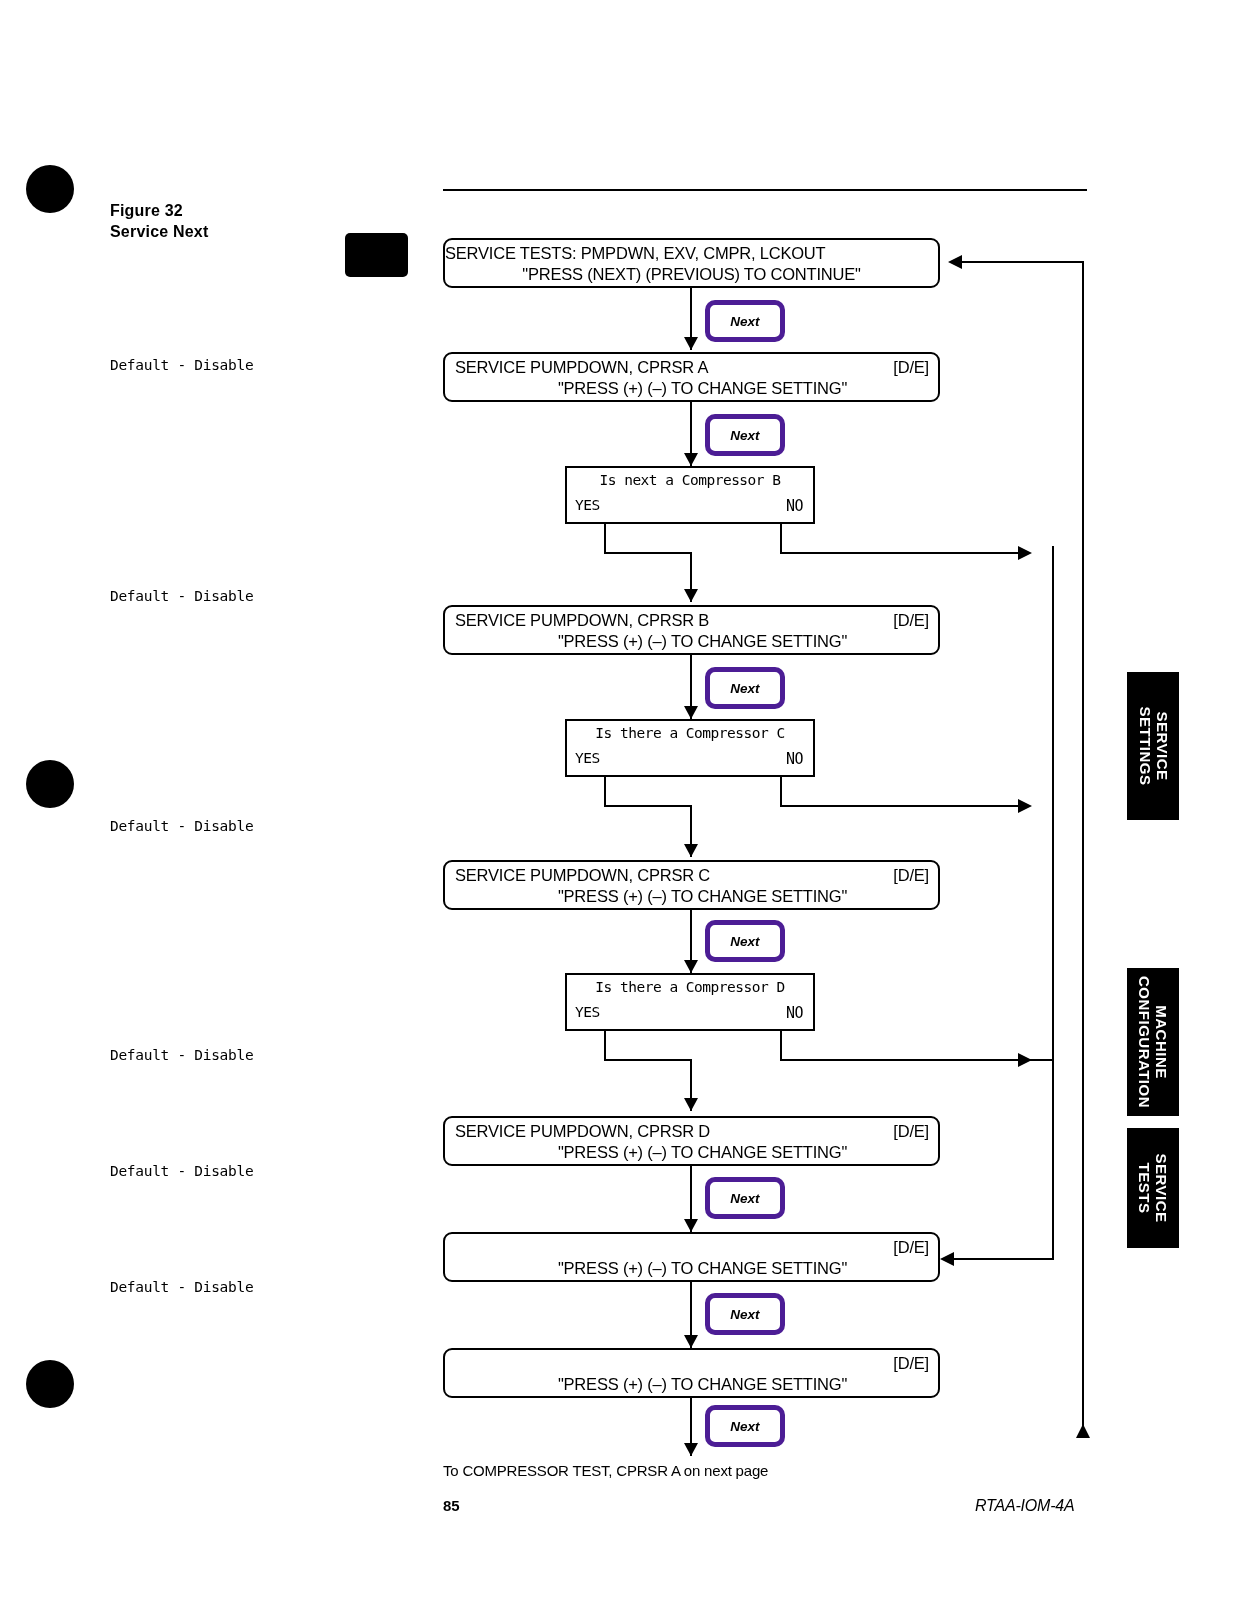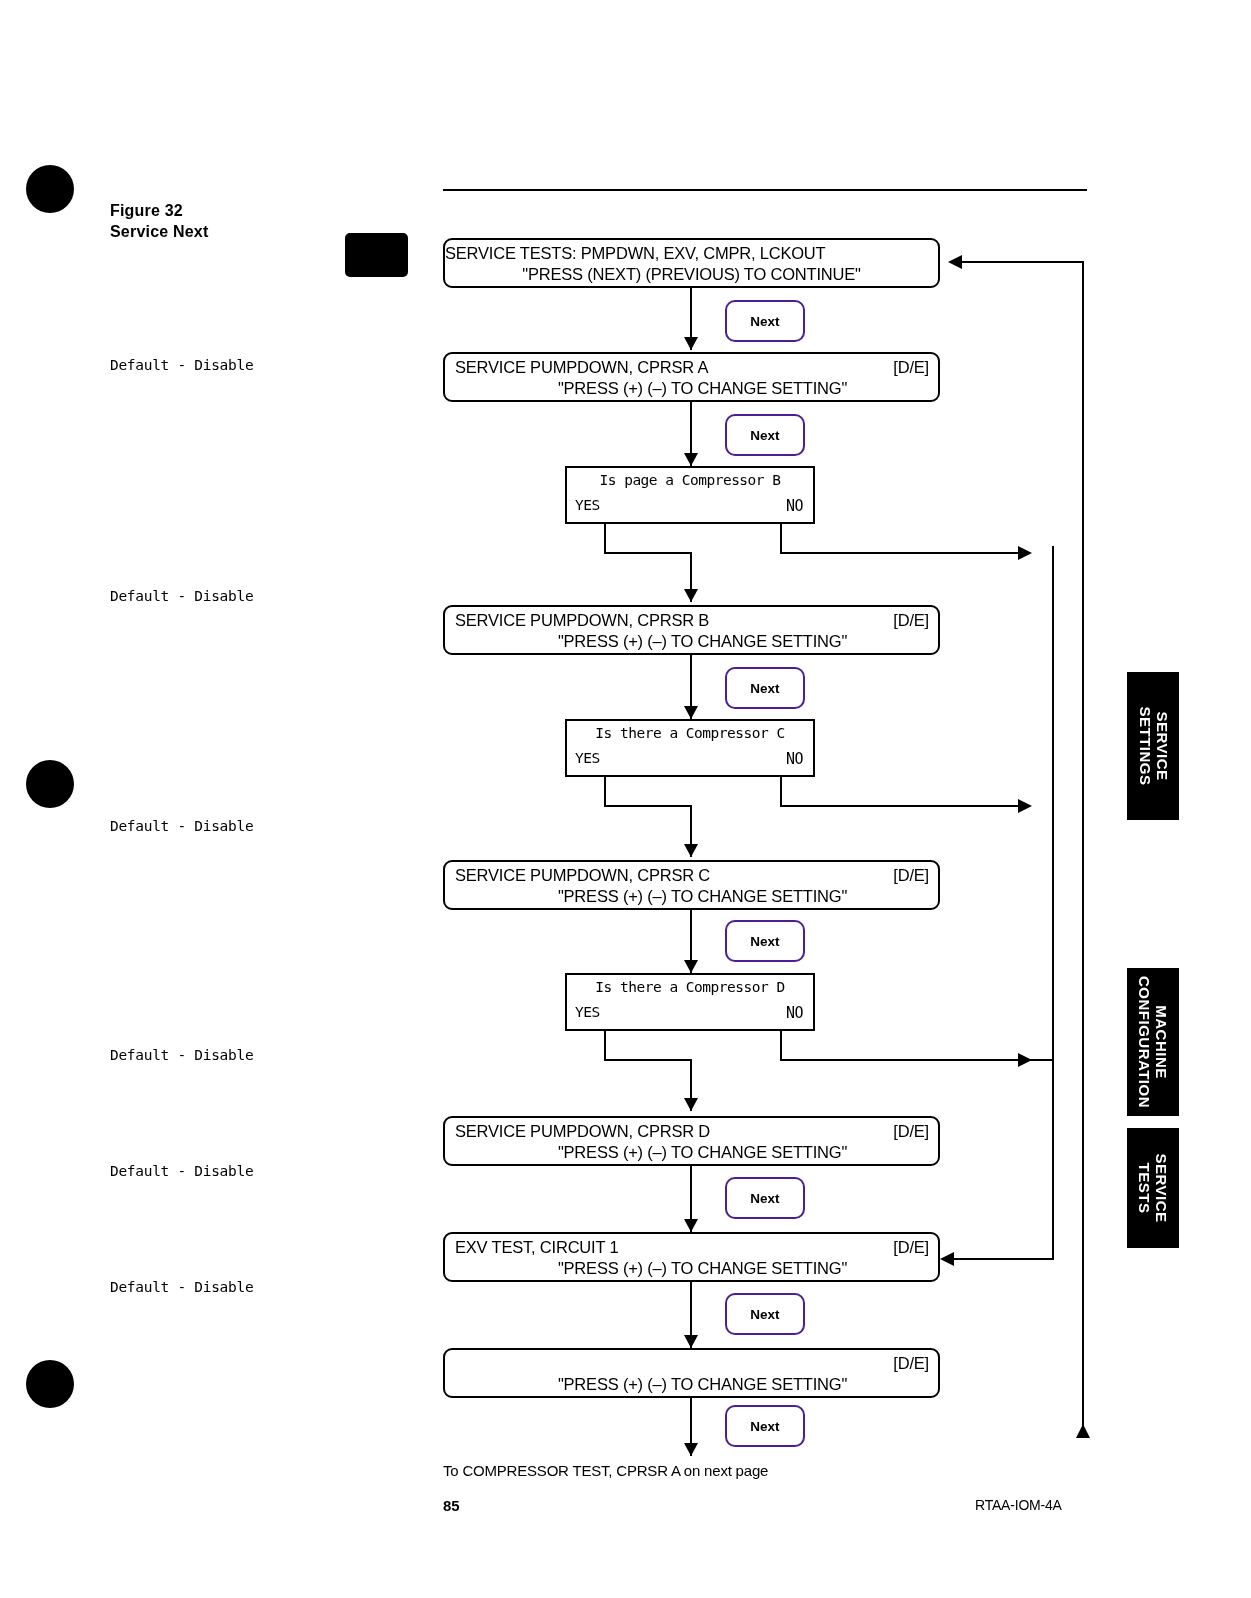--- a/index.html
+++ b/index.html
@@ -68,23 +68,23 @@
   .dec-q{
     position:absolute;left:0;right:0;top:4px;text-align:center;
     font-size:14.5px;letter-spacing:-.5px;white-space:nowrap;
   }
   .dec-yes{position:absolute;left:8px;top:29px;font-size:14.5px;letter-spacing:-.5px;}
   .dec-no{position:absolute;right:10px;top:29px;font-size:15px;letter-spacing:-.5px;}
 
   
   .next-btn{
     position:absolute;box-sizing:border-box;
-    width:80px;height:42px;border:2px solid #4c1d95;border-radius:10px;background:#fff;
-    font-weight:bold;font-size:13.5px;
-    display:flex;align-items:center;justify-content:center;margin-left:20px;
+    width:80px;height:42px;border:5px solid #4c1d95;border-radius:10px;background:#fff;
+    font-weight:bold;font-style:italic;font-size:13.5px;
+    display:flex;align-items:center;justify-content:center;
   }
 
   
   .vline{position:absolute;width:2px;background:#000;}
   .hline{position:absolute;height:2px;background:#000;}
   .arrow-down{
     position:absolute;width:0;height:0;
     border-left:7px solid transparent;border-right:7px solid transparent;
     border-top:13px solid #000;
   }
@@ -119,21 +119,21 @@
   .foot-note{
     position:absolute;left:443px;width:497px;text-align:left;top:1462px;
     font-size:15px;letter-spacing:-.2px;
   }
   .page-num{
     position:absolute;left:443px;width:497px;text-align:left;top:1497px;
     font-size:15px;font-weight:bold;
   }
   .doc-code{
     position:absolute;left:975px;top:1497px;
-    font-size:14px;letter-spacing:-.2px;
+    font-size:16px;letter-spacing:-.2px;font-style:italic;
   }
 </style>
 </head>
 <body>
 
 <div class="hole" style="left:26px;top:165px;"></div>
 <div class="hole" style="left:26px;top:760px;"></div>
 <div class="hole" style="left:26px;top:1360px;"></div>
 
 <div class="fig-caption">
@@ -164,21 +164,21 @@
   <div class="msg-line1">SERVICE PUMPDOWN, CPRSR A</div>
   <div class="msg-de">[D/E]</div>
   <div class="msg-line2">"PRESS (+) (–) TO CHANGE SETTING"</div>
 </div>
 
 <div class="vline" style="left:690px;top:402px;height:64px;"></div>
 <div class="arrow-down" style="left:684px;top:453px;"></div>
 <div class="next-btn" style="left:705px;top:414px;">Next</div>
 
 <div class="dec-box" style="left:565px;top:466px;">
-  <div class="dec-q">Is page a Compressor B</div>
+  <div class="dec-q">Is next a Compressor B</div>
   <div class="dec-yes">YES</div>
   <div class="dec-no">NO</div>
 </div>
 
 <div class="vline" style="left:604px;top:524px;height:30px;"></div>
 <div class="hline" style="left:604px;top:552px;width:88px;"></div>
 <div class="vline" style="left:690px;top:552px;height:50px;"></div>
 <div class="arrow-down" style="left:684px;top:589px;"></div>
 
 <div class="vline" style="left:780px;top:524px;height:30px;"></div>
@@ -235,21 +235,20 @@
   <div class="msg-line1">SERVICE PUMPDOWN, CPRSR D</div>
   <div class="msg-de">[D/E]</div>
   <div class="msg-line2">"PRESS (+) (–) TO CHANGE SETTING"</div>
 </div>
 
 <div class="vline" style="left:690px;top:1166px;height:66px;"></div>
 <div class="arrow-down" style="left:684px;top:1219px;"></div>
 <div class="next-btn" style="left:705px;top:1177px;">Next</div>
 
 <div class="msg-box" style="top:1232px;">
-  <div class="msg-line1">EXV TEST, CIRCUIT 1</div>
   <div class="msg-de">[D/E]</div>
   <div class="msg-line2">"PRESS (+) (–) TO CHANGE SETTING"</div>
 </div>
 
 <div class="vline" style="left:690px;top:1282px;height:66px;"></div>
 <div class="arrow-down" style="left:684px;top:1335px;"></div>
 <div class="next-btn" style="left:705px;top:1293px;">Next</div>
 
 <div class="msg-box" style="top:1348px;">
   <div class="msg-de">[D/E]</div>

